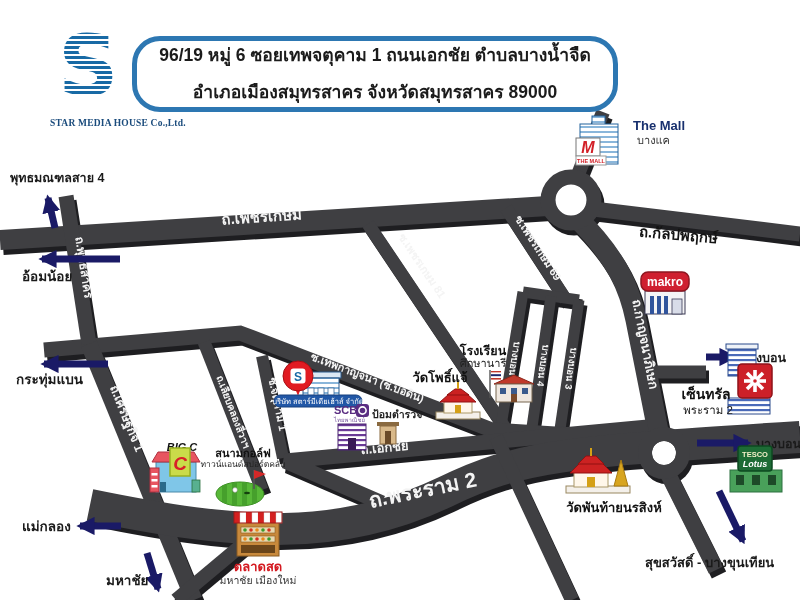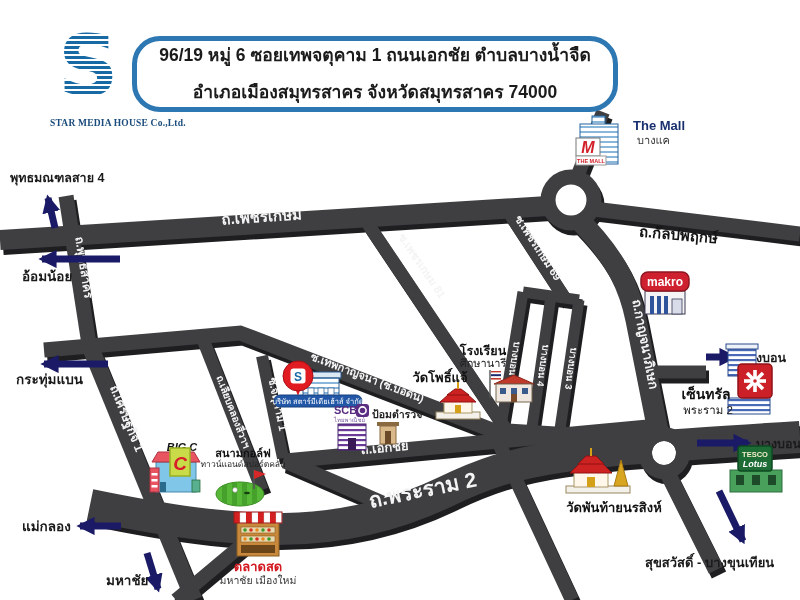--- a/index.html
+++ b/index.html
@@ -33,21 +33,21 @@
   <div id="logo">
     <div class="s-wrap">
       <div class="s-glyph">S</div>
       <div class="s-stripes"></div>
       <div class="s-star">★</div>
     </div>
     <span class="company">STAR MEDIA HOUSE Co.,Ltd.</span>
   </div>
   <div id="addr">
     <div>96/19 หมู่ 6 ซอยเทพจตุคาม 1 ถนนเอกชัย ตำบลบางน้ำจืด</div>
-    <div>อำเภอเมืองสมุทรสาคร จังหวัดสมุทรสาคร 74000</div>
+    <div>อำเภอเมืองสมุทรสาคร จังหวัดสมุทรสาคร 89000</div>
   </div>
 
   <svg width="800" height="600" viewBox="0 0 800 600">
     <defs>
       <marker id="ah" viewBox="0 0 10 10" refX="8" refY="5" markerWidth="2.6" markerHeight="2.6" orient="auto-start-reverse">
         <path d="M0,0 L10,5 L0,10 z" fill="#1a1a66"></path>
       </marker>
       <pattern id="bstripe" width="5" height="5" patternUnits="userSpaceOnUse">
         <rect width="5" height="5" fill="#ffffff"></rect>
           <rect width="5" height="2" fill="#8ab6da"></rect>

